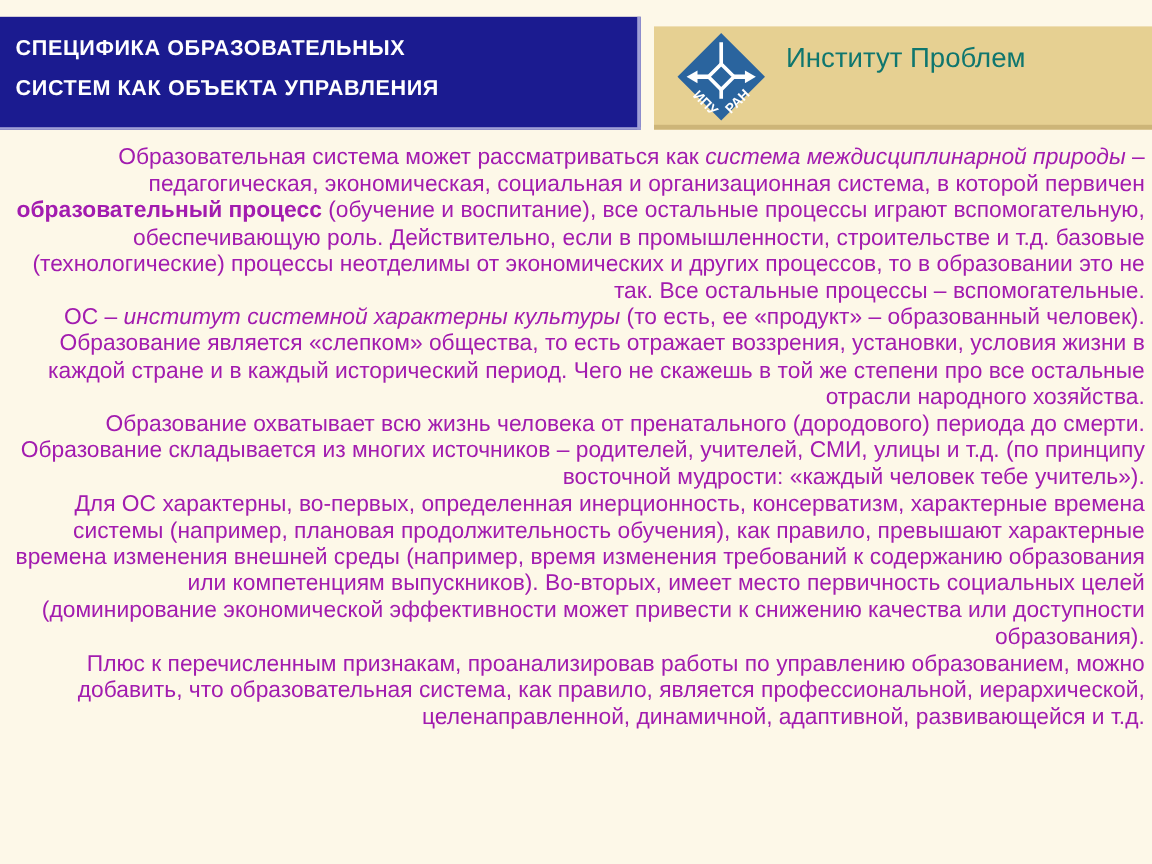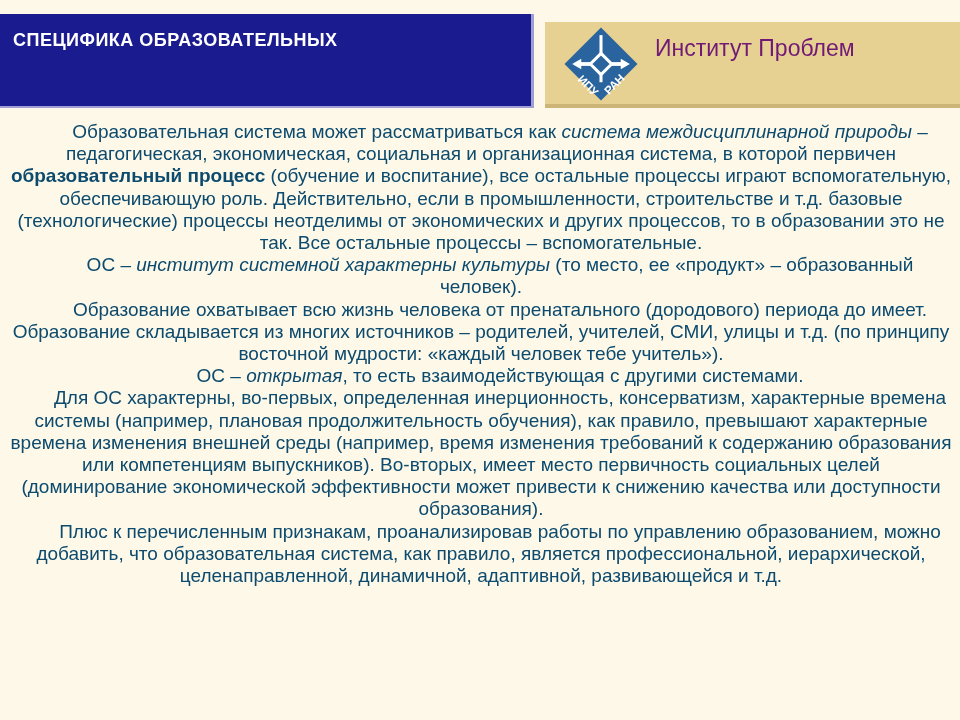--- a/index.html
+++ b/index.html
@@ -49,54 +49,55 @@
     position: absolute;
     left: 16px;
     top: 4px;
     width: 80px;
     height: 76px;
   }
   .institute-name {
     position: absolute;
     left: 110px;
     top: 11px;
-    color: #701a75;
+    color: #0f766e;
     font-size: 23px;
     line-height: 31px;
     font-weight: normal;
     white-space: nowrap;
   }
   .institute-name .ran-bold {
     font-weight: bold;
   }
   .body-text {
     position: absolute;
     left: 8px;
     top: 121px;
     width: 946px;
-    color: #0c4a6e;
+    color: #a21caf;
     font-size: 19px;
     line-height: 22.2px;
-    text-align: center;
+    text-align: right;
   }
   .body-text p {
     margin: 0;
     padding: 0;
     text-indent: 38px;
   }
   .seg-italic { font-style: italic; }
   .seg-bold { font-weight: bold; }
 </style>
 </head>
 <body>
 
 <div class="slide">
 
   <div class="title-bar">
     <div class="title-line">СПЕЦИФИКА ОБРАЗОВАТЕЛЬНЫХ</div>
+    <div class="title-line">СИСТЕМ КАК ОБЪЕКТА УПРАВЛЕНИЯ</div>
   </div>
 
   <div class="institute-box">
     <svg class="institute-logo" viewBox="0 0 100 100" xmlns="http://www.w3.org/2000/svg">
       <polygon points="50,2 98,50 50,98 2,50" fill="#2a649e"></polygon>
       <line x1="50" y1="12" x2="50" y2="38" stroke="#ffffff" stroke-width="4"></line>
       <line x1="50" y1="62" x2="50" y2="74" stroke="#ffffff" stroke-width="4"></line>
       <polygon points="50,36 64,50 50,64 36,50" fill="none" stroke="#ffffff" stroke-width="4"></polygon>
       <line x1="20" y1="50" x2="36" y2="50" stroke="#ffffff" stroke-width="5"></line>
       <polygon points="12,50 24,43 24,57" fill="#ffffff"></polygon>
@@ -105,20 +106,20 @@
       <text x="18" y="76" fill="#ffffff" font-size="15" font-weight="bold" font-family="Liberation Sans, sans-serif" transform="rotate(45 24 74)">ИПУ</text>
       <text x="56" y="88" fill="#ffffff" font-size="15" font-weight="bold" font-family="Liberation Sans, sans-serif" transform="rotate(-45 62 84)">РАН</text>
     </svg>
     <div class="institute-name">
       <div>Институт Проблем</div>
     </div>
   </div>
 
   <div class="body-text" id="body-text">
       <p><span>Образовательная система может рассматриваться как </span><span class="seg-italic">система междисциплинарной природы</span><span> – педагогическая, экономическая, социальная и организационная система, в которой первичен </span><span class="seg-bold">образовательный процесс</span><span> (обучение и воспитание), все остальные процессы играют вспомогательную, обеспечивающую роль. Действительно, если в промышленности, строительстве и т.д. базовые (технологические) процессы неотделимы от экономических и других процессов, то в образовании это не так. Все остальные процессы – вспомогательные.</span></p>
-      <p><span>ОС – </span><span class="seg-italic">институт системной характерны культуры</span><span> (то место, ее «продукт» – образованный человек).</span></p>
-      <p><span>Образование охватывает всю жизнь человека от пренатального (дородового) периода до имеет. Образование складывается из многих источников – родителей, учителей, СМИ, улицы и т.д. (по принципу восточной мудрости: «каждый человек тебе учитель»).</span></p>
-      <p><span>ОС – </span><span class="seg-italic">открытая</span><span>, то есть взаимодействующая с другими системами.</span></p>
+      <p><span>ОС – </span><span class="seg-italic">институт системной характерны культуры</span><span> (то есть, ее «продукт» – образованный человек).</span></p>
+      <p><span>Образование является «слепком» общества, то есть отражает воззрения, установки, условия жизни в каждой стране и в каждый исторический период. Чего не скажешь в той же степени про все остальные отрасли народного хозяйства.</span></p>
+      <p><span>Образование охватывает всю жизнь человека от пренатального (дородового) периода до смерти. Образование складывается из многих источников – родителей, учителей, СМИ, улицы и т.д. (по принципу восточной мудрости: «каждый человек тебе учитель»).</span></p>
       <p><span>Для ОС характерны, во-первых, определенная инерционность, консерватизм, характерные времена системы (например, плановая продолжительность обучения), как правило, превышают характерные времена изменения внешней среды (например, время изменения требований к содержанию образования или компетенциям выпускников). Во-вторых, имеет место первичность социальных целей (доминирование экономической эффективности может привести к снижению качества или доступности образования).</span></p>
       <p><span>Плюс к перечисленным признакам, проанализировав работы по управлению образованием, можно добавить, что образовательная система, как правило, является профессиональной, иерархической, целенаправленной, динамичной, адаптивной, развивающейся и т.д.</span></p>
     </div>
 
 </div>
 
 </body></html>

